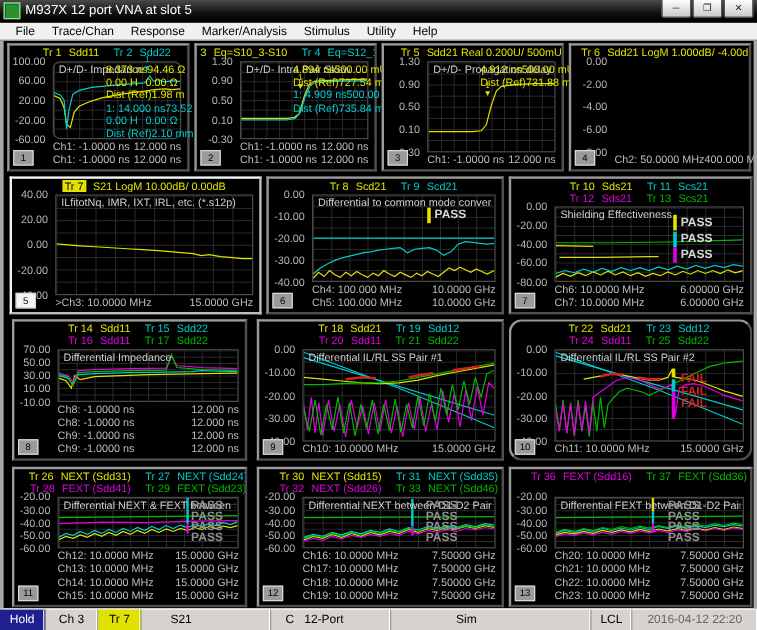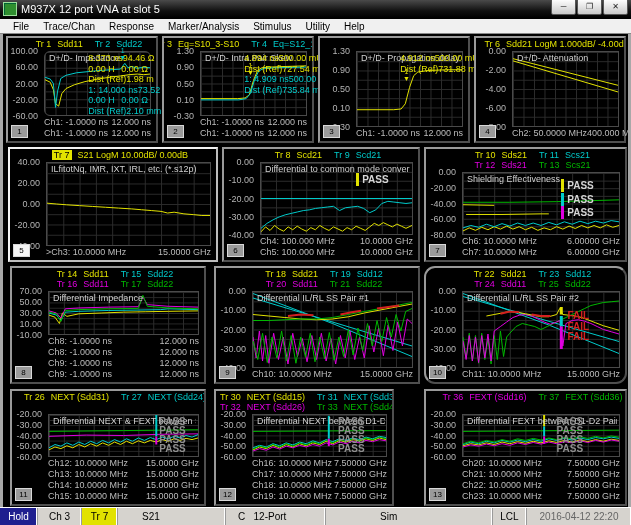--- a/index.html
+++ b/index.html
@@ -213,20 +213,28 @@
           <span>12.000 ns</span>
         </div>
         <div class="xline">
           <span>Ch1:  -1.0000 ns</span>
           <span>12.000 ns</span>
         </div>
       </div>
       <div class="badge">2</div>
     </div>
     <div class="panel" style="left: 318px; top: 36px; width: 152px; height: 107px;">
+      <div class="hdr">
+        <div class="hline">
+          <span class="tgrp">
+            <span class="tlab" style="color: rgb(226, 226, 0);">Tr 5</span>
+            <span class="tmeas" style="color: rgb(226, 226, 0);">Sdd21 Real 0.200U/ 500mU</span>
+          </span>
+        </div>
+      </div>
       <div class="plot" style="top: 13px; bottom: 14px;">
         <svg viewBox="0 0 100 100" preserveAspectRatio="none">
           <polyline points="0,78 35,78 42,77 46,70 50,48 54,32 58,27 68,25 85,24 100,24" fill="none" stroke="#e2e200" stroke-width="1" vector-effect="non-scaling-stroke"></polyline>
         </svg>
         <div class="annot">D+/D- Propagation delay</div>
         <div class="ros">
           <div class="ro" style="color: rgb(226, 226, 0);">
             <span class="rl">4.912 ns</span>
             <span class="rr">500.00 mU</span>
           </div>
@@ -256,27 +264,20 @@
       <div class="badge">3</div>
     </div>
     <div class="panel" style="left: 474px; top: 36px; width: 152px; height: 107px;">
       <div class="hdr">
         <div class="hline">
           <span class="tgrp">
             <span class="tlab" style="color: rgb(226, 226, 0);">Tr 6</span>
             <span class="tmeas" style="color: rgb(226, 226, 0);">Sdd21 LogM 1.000dB/ -4.00dB</span>
           </span>
         </div>
-      </div>
-      <div class="plot" style="top: 13px; bottom: 14px;">
-        <svg viewBox="0 0 100 100" preserveAspectRatio="none">
-          <polyline points="0,9 100,45" fill="none" stroke="#e2e200" stroke-width="1" vector-effect="non-scaling-stroke"></polyline>
-          <polyline points="0,12 100,54" fill="none" stroke="#e2e200" stroke-width="1" vector-effect="non-scaling-stroke"></polyline>
-        </svg>
-        <div class="annot">D+/D- Attenuation</div>
       </div>
       <div class="ylabs" style="top: 13px; bottom: 14px;">
         <div class="ylab" style="top: 0%;">0.00</div>
         <div class="ylab" style="top: 25%;">-2.00</div>
         <div class="ylab" style="top: 50%;">-4.00</div>
         <div class="ylab" style="top: 75%;">-6.00</div>
         <div class="ylab" style="top: 100%;">-8.00</div>
       </div>
       <div class="xlines">
         <div class="xline">
@@ -602,20 +603,30 @@
         <div class="hline">
           <span class="tgrp">
             <span class="tlab" style="color: rgb(226, 226, 0);">Tr 26</span>
             <span class="tmeas" style="color: rgb(226, 226, 0);">NEXT (Sdd31)</span>
           </span>
           <span class="tgrp">
             <span class="tlab" style="color: rgb(0, 203, 203);">Tr 27</span>
             <span class="tmeas" style="color: rgb(0, 203, 203);">NEXT (Sdd24)</span>
           </span>
         </div>
+        <div class="hline">
+          <span class="tgrp">
+            <span class="tlab" style="color: rgb(224, 0, 224);">Tr 28</span>
+            <span class="tmeas" style="color: rgb(224, 0, 224);">FEXT (Sdd41)</span>
+          </span>
+          <span class="tgrp">
+            <span class="tlab" style="color: rgb(0, 184, 0);">Tr 29</span>
+            <span class="tmeas" style="color: rgb(0, 184, 0);">FEXT (Sdd23)</span>
+          </span>
+        </div>
       </div>
       <div class="plot" style="top: 23px; bottom: 47px;">
         <svg viewBox="0 0 100 100" preserveAspectRatio="none">
           <polyline points="0,40 50,38 100,36" fill="none" stroke="#00b800" stroke-width="1" vector-effect="non-scaling-stroke"></polyline>
           <polyline points="0,52 25,49 50,50 75,47 100,46" fill="none" stroke="#e000e0" stroke-width="1" vector-effect="non-scaling-stroke"></polyline>
           <polyline points="0,85 4,78 8,82 12,75 16,80 20,72 24,78 28,70 32,76 36,68 40,74 44,66 48,72 52,64 56,70 60,63 64,68 68,62 72,66 76,60 80,64 84,58 88,62 92,57 96,60 100,56" fill="none" stroke="#e2e200" stroke-width="1" vector-effect="non-scaling-stroke"></polyline>
           <polyline points="0,80 4,72 8,76 12,68 16,74 20,66 24,72 28,64 32,70 36,62 40,68 44,60 48,66 52,58 56,64 60,56 64,62 68,55 72,60 76,54 80,58 84,52 88,56 92,50 96,54 100,48" fill="none" stroke="#00cbcb" stroke-width="1" vector-effect="non-scaling-stroke"></polyline>
           <polyline points="72,0 72,52" fill="none" stroke="#00cbcb" stroke-width="2" vector-effect="non-scaling-stroke"></polyline>
           <polyline points="72,52 72,72" fill="none" stroke="#e000e0" stroke-width="2" vector-effect="non-scaling-stroke"></polyline>
         </svg>
@@ -653,21 +664,21 @@
           <span>Ch14:  10.0000 MHz</span>
           <span>15.0000 GHz</span>
         </div>
         <div class="xline">
           <span>Ch15:  10.0000 MHz</span>
           <span>15.0000 GHz</span>
         </div>
       </div>
       <div class="badge">11</div>
     </div>
-    <div class="panel" style="left: 214px; top: 389px; width: 180px; height: 117px;">
+    <div class="panel" style="left: 214px; top: 389px; width: 206px; height: 117px;">
       <div class="hdr">
         <div class="hline">
           <span class="tgrp">
             <span class="tlab" style="color: rgb(226, 226, 0);">Tr 30</span>
             <span class="tmeas" style="color: rgb(226, 226, 0);">NEXT (Sdd15)</span>
           </span>
           <span class="tgrp">
             <span class="tlab" style="color: rgb(0, 203, 203);">Tr 31</span>
             <span class="tmeas" style="color: rgb(0, 203, 203);">NEXT (Sdd35)</span>
           </span>

